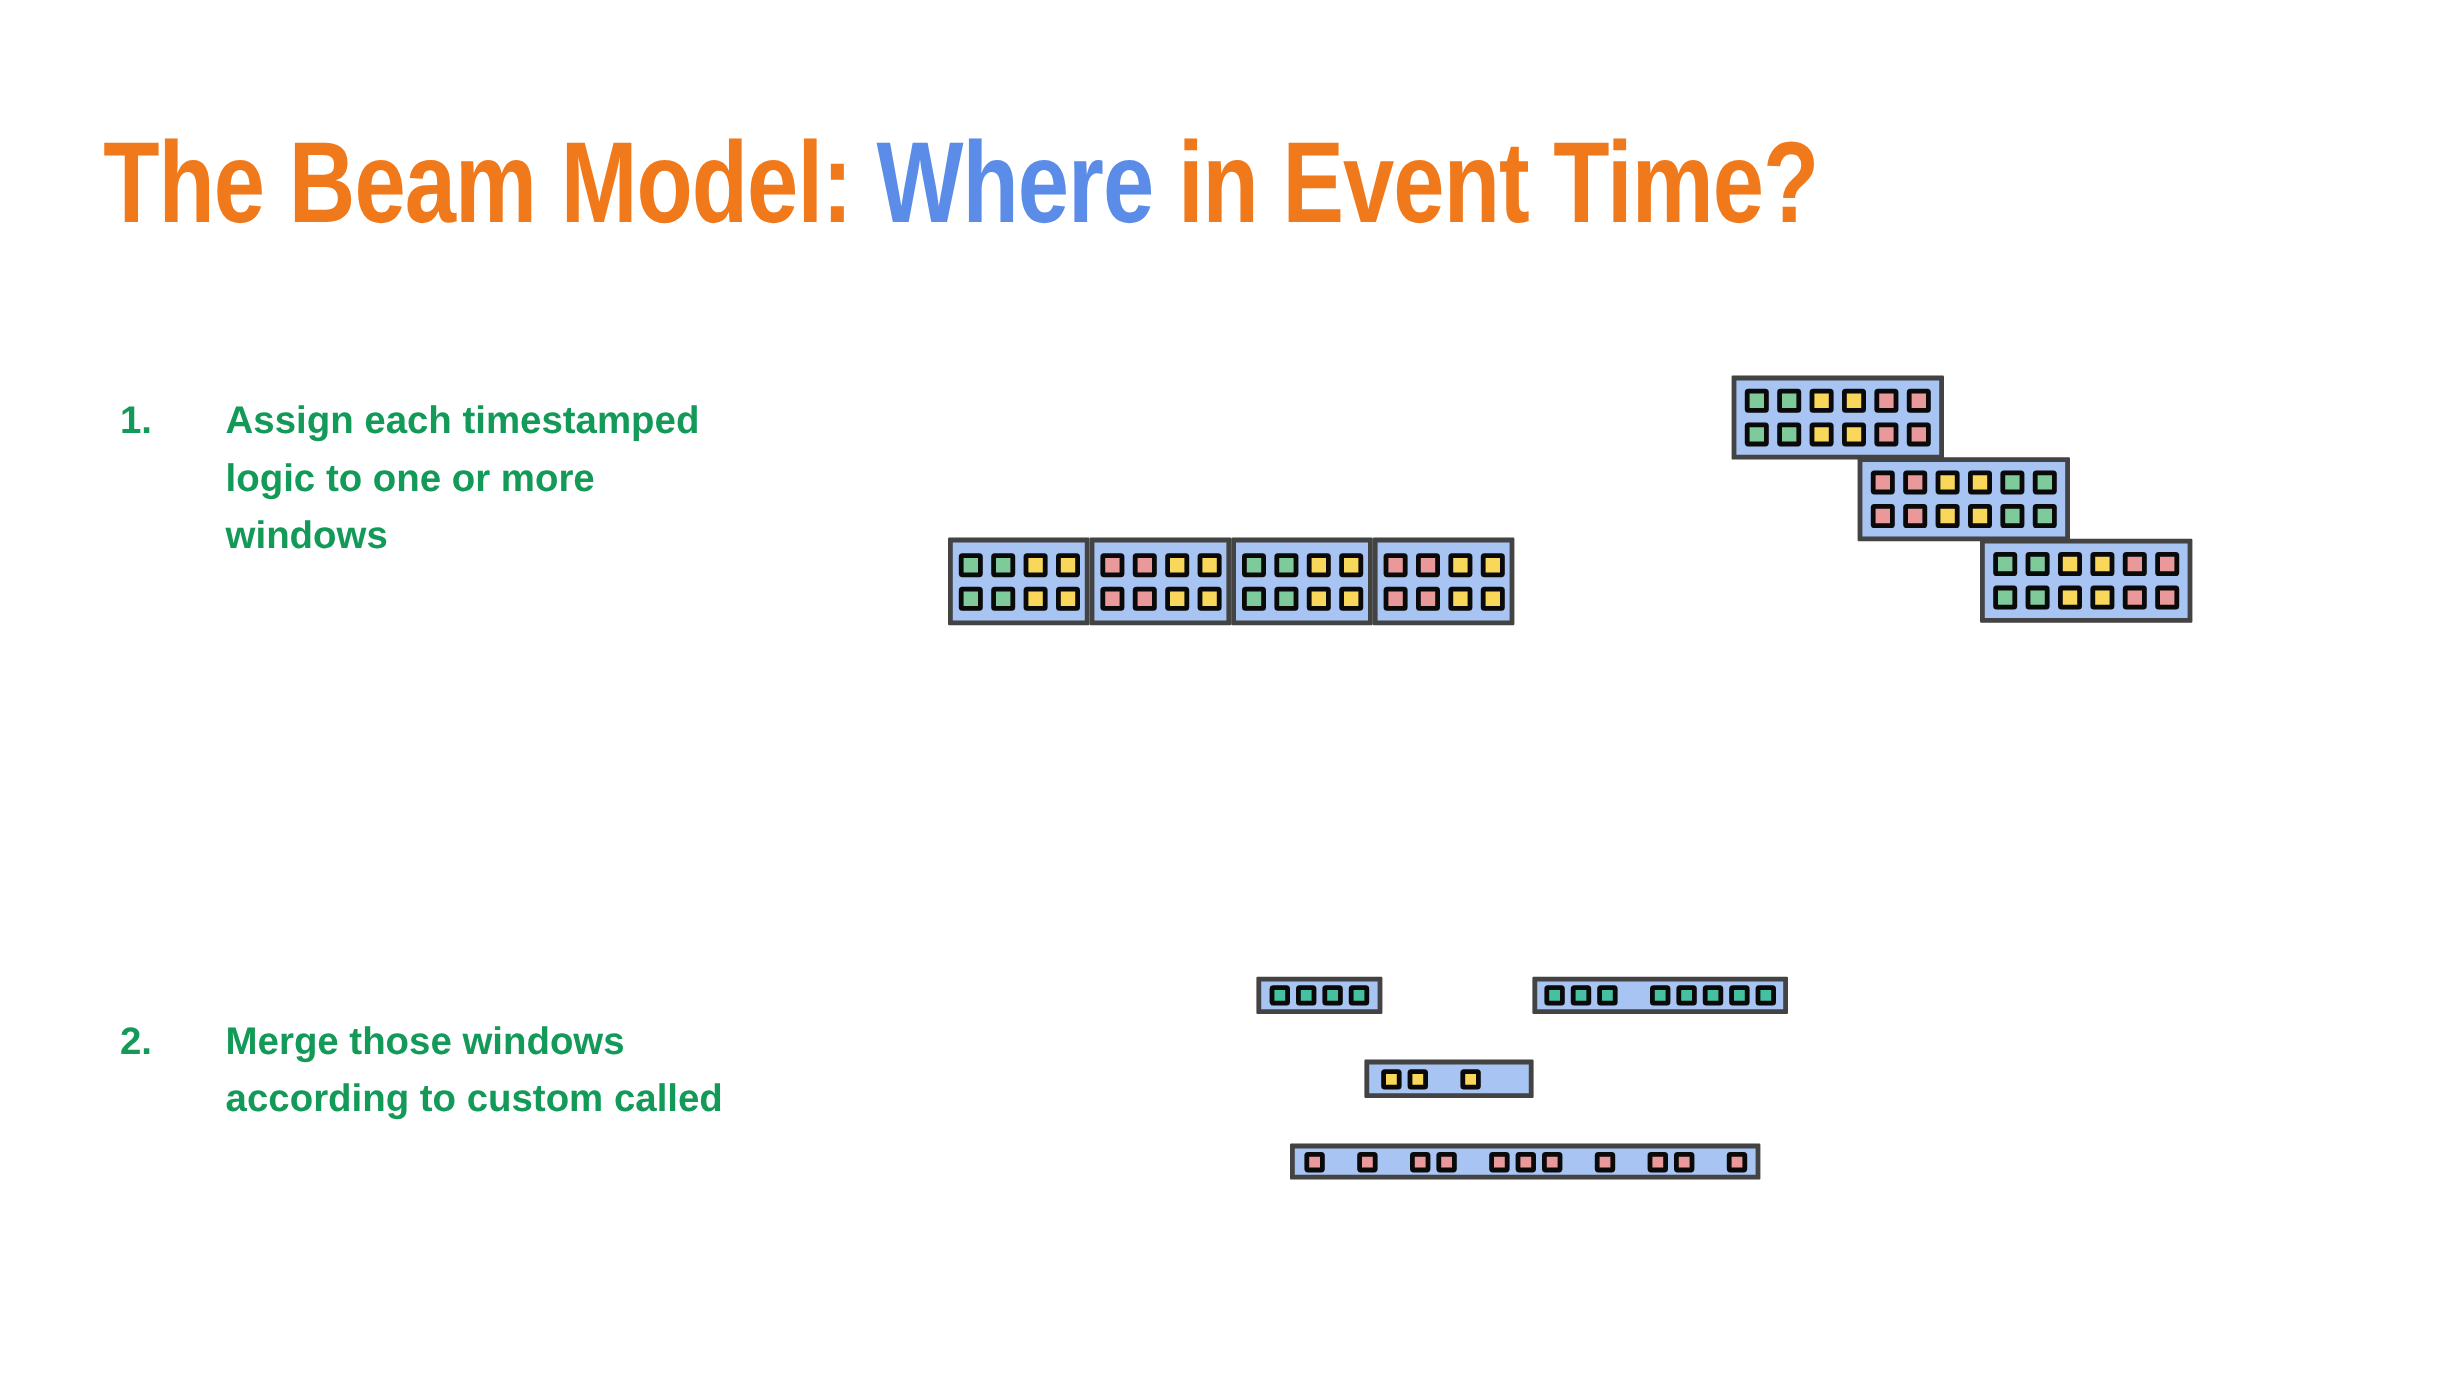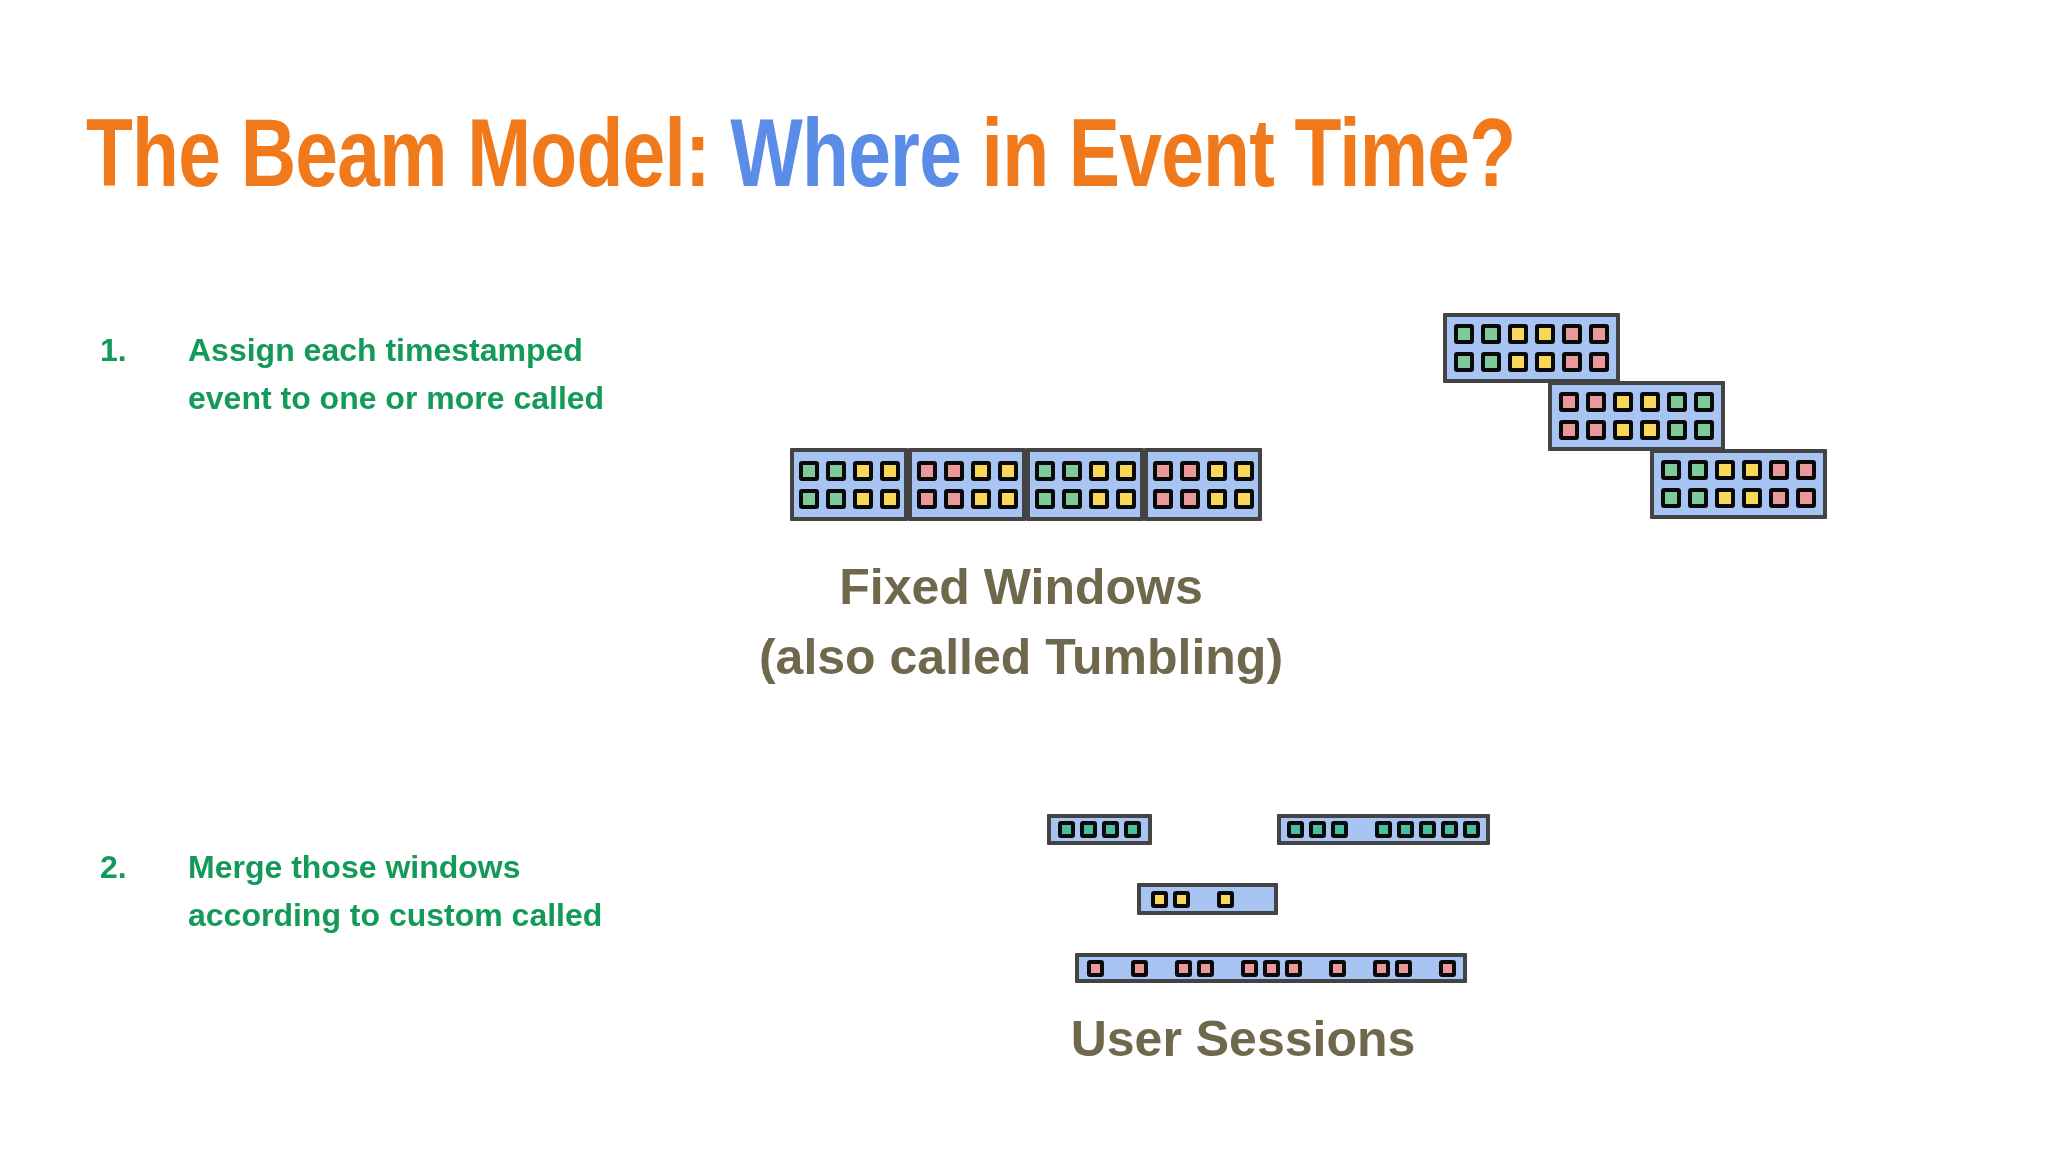--- a/index.html
+++ b/index.html
@@ -69,21 +69,21 @@
 </style>
 </head>
 <body style="background: rgb(255, 255, 255);">
 
 <div class="slide" style="background: rgb(255, 255, 255);">
 
   <h1 class="title"><span class="orange" style="color: rgb(240, 121, 27);">The Beam Model: </span><span class="blue" style="color: rgb(91, 140, 232);">Where</span><span class="orange" style="color: rgb(240, 121, 27);"> in Event Time?</span></h1>
 
   <div class="list-item item1" style="color: rgb(20, 154, 88);">
     <span class="num">1.</span>
-    <span class="txt">Assign each timestamped event to one or more called</span>
+    <span class="txt">Assign each timestamped logic to one or more windows</span>
   </div>
 
   <div class="list-item item2" style="color: rgb(20, 154, 88);">
     <span class="num">2.</span>
     <span class="txt">Merge those windows according to custom called</span>
   </div>
 
   <div id="fixed-diagram" class="diagram" style="left: 790px; top: 448px;">
       <div class="window-box" style="left: 0px; top: 0px; width: 118px; height: 73px; gap: 8px; background: rgb(168, 196, 242); border-color: rgb(67, 67, 67);">
         <div class="sq-row" style="gap: 7px;">
@@ -244,21 +244,16 @@
           <span class="sq" style="width: 17px; height: 17px; background: rgb(233, 153, 154); border-color: rgb(10, 10, 10);"></span>
           <span class="sq" style="width: 17px; height: 17px; border-color: transparent; background: transparent;"></span>
           <span class="sq" style="width: 17px; height: 17px; background: rgb(233, 153, 154); border-color: rgb(10, 10, 10);"></span>
           <span class="sq" style="width: 17px; height: 17px; background: rgb(233, 153, 154); border-color: rgb(10, 10, 10);"></span>
           <span class="sq" style="width: 17px; height: 17px; border-color: transparent; background: transparent;"></span>
           <span class="sq" style="width: 17px; height: 17px; background: rgb(233, 153, 154); border-color: rgb(10, 10, 10);"></span>
         </div>
       </div>
     </div>
 
-  <div class="label fixed-label" style="color: rgb(111, 104, 76);">
-    <div>Fixed Windows</div>
-    <div>(also called Tumbling)</div>
-  </div>
-
-
-  <div class="label sessions-label" style="color: rgb(111, 104, 76);">User Sessions</div>
+
+
 
 </div>
 
 </body></html>

